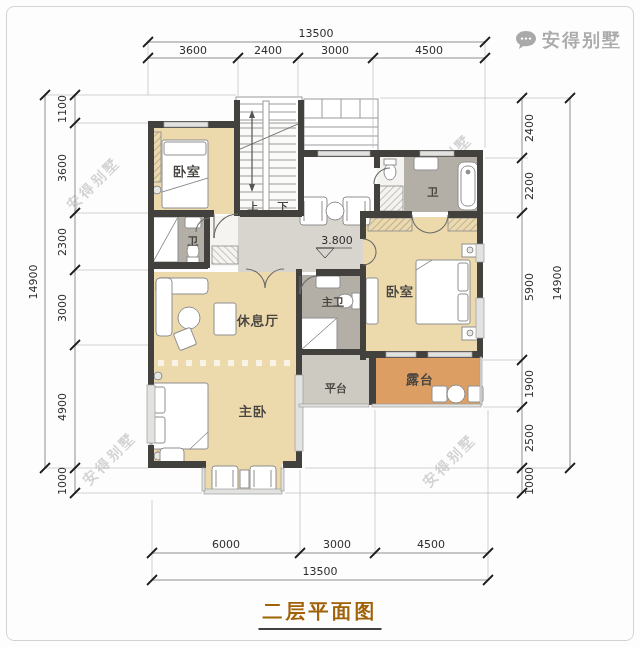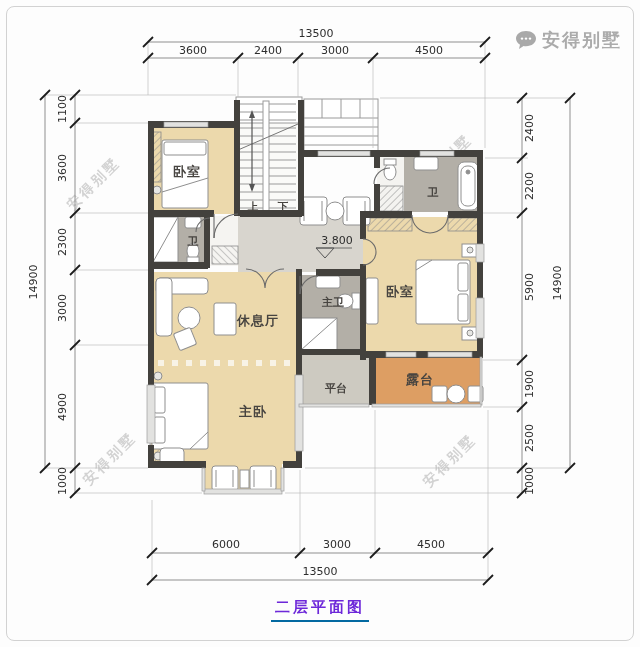--- a/index.html
+++ b/index.html
@@ -4,22 +4,22 @@
 <style>
   html,body{margin:0;padding:0;background:#fff;}
   #stage{position:relative;width:640px;height:647px;background:#fdfdfd;overflow:hidden;
          font-family:"DejaVu Sans","Liberation Sans",sans-serif;}
   #frame{position:absolute;left:6px;top:6px;width:626px;height:633px;border:1px solid #d2d2d2;
          border-radius:8px;pointer-events:none;}
   .logo{position:absolute;top:28px;right:18px;display:flex;align-items:center;gap:5px;color:#a7a7a7;}
   .logo-text{font-size:18px;font-weight:bold;letter-spacing:2px;color:#ababab;}
   .wm{position:absolute;font-size:14px;font-weight:bold;letter-spacing:3px;color:rgba(140,140,140,.38);
       transform:rotate(-45deg);transform-origin:center;white-space:nowrap;}
-  .title{position:absolute;left:50%;top:598px;transform:translateX(-50%);font-size:15px;font-weight:600;
-         letter-spacing:3px;color:#6d28d9;border-bottom:2px solid #0369a1;padding:0 4px 3px 4px;}
+  .title{position:absolute;left:50%;top:598px;transform:translateX(-50%);font-size:20px;font-weight:600;
+         letter-spacing:3px;color:#a16207;border-bottom:2px solid #404040;padding:0 4px 3px 4px;}
   svg text{font-family:"DejaVu Sans","Liberation Sans",sans-serif;}
   .dimtxt{font-size:11px;fill:#2d2d2d;}
   .roomtxt{font-size:13px;font-weight:bold;fill:#474440;letter-spacing:1px;}
   .smalltxt{font-size:11px;font-weight:bold;fill:#474440;}
 </style>
 </head>
 <body>
 
 <div id="stage">
   <div id="frame"></div>

